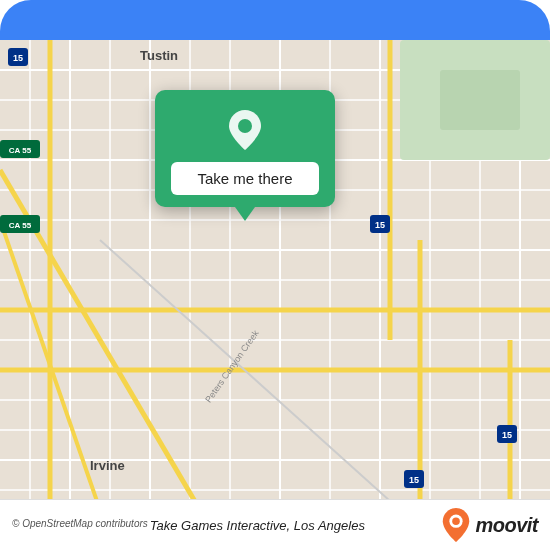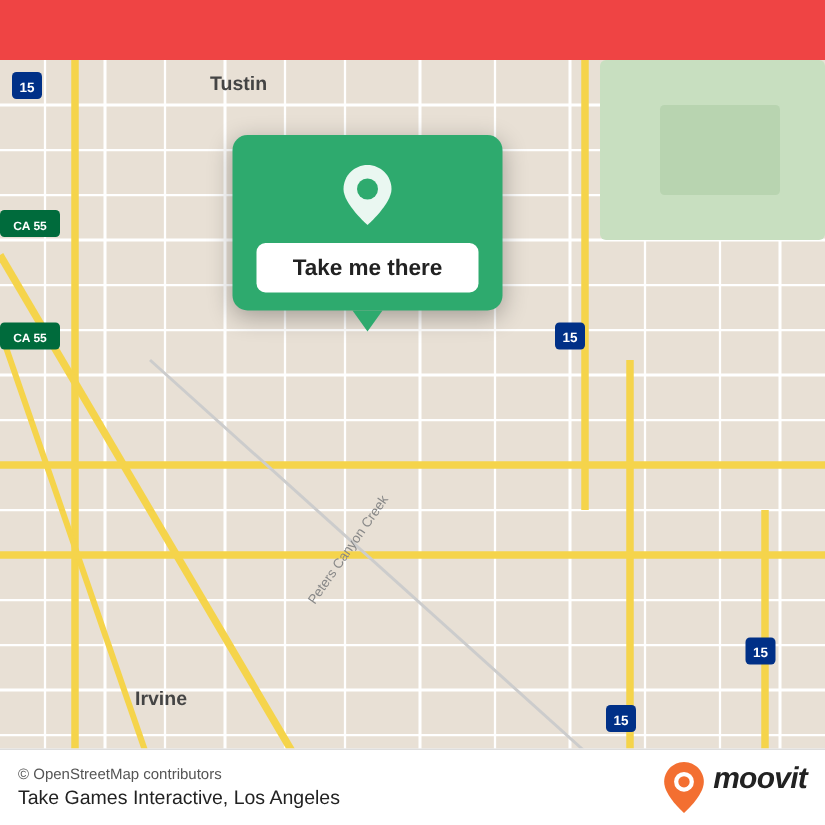--- a/index.html
+++ b/index.html
@@ -8,21 +8,22 @@
       height: 550px;
       overflow: hidden;
       font-family: Arial, sans-serif;
       position: relative;
     }
 
     #map-container {
       width: 550px;
       height: 550px;
       position: relative;
-      background-color: #ef4444;
+      background-color: #3b82f6;
+      border-radius: 31px;
     }
 
     
     #map-svg {
       width: 100%;
       height: 100%;
       position: absolute;
       top: 0; left: 0;
     }
 
@@ -61,21 +62,21 @@
       margin-bottom: 10px;
     }
 
     .take-me-there-btn {
       background: white;
       color: #222;
       border: none;
       border-radius: 6px;
       padding: 8px 18px;
       font-size: 15px;
-      font-weight: 700;
+      font-weight: 400;
       cursor: pointer;
       width: 100%;
       text-align: center;
     }
 
     
     #bottom-bar {
       position: absolute;
       bottom: 0;
       left: 0;
@@ -84,38 +85,40 @@
       display: flex;
       align-items: center;
       justify-content: space-between;
       padding: 8px 12px;
       border-top: 1px solid #ddd;
       z-index: 10;
     }
 
     #bottom-bar-left {
       display: flex;
-      flex-direction: column;
+      flex-direction: row;
       gap: 2px;
+      font-style: italic;
     }
 
     #osm-credit {
       font-size: 10px;
       color: #555;
     }
 
     #location-name {
       font-size: 13px;
       color: #222;
       font-weight: 500;
     }
 
     
     #moovit-logo {
       display: flex;
+      align-items: center;
       gap: 5px;
     }
 
     .moovit-pin {
       width: 28px;
       height: 34px;
     }
 
     .moovit-text {
       font-size: 20px;

